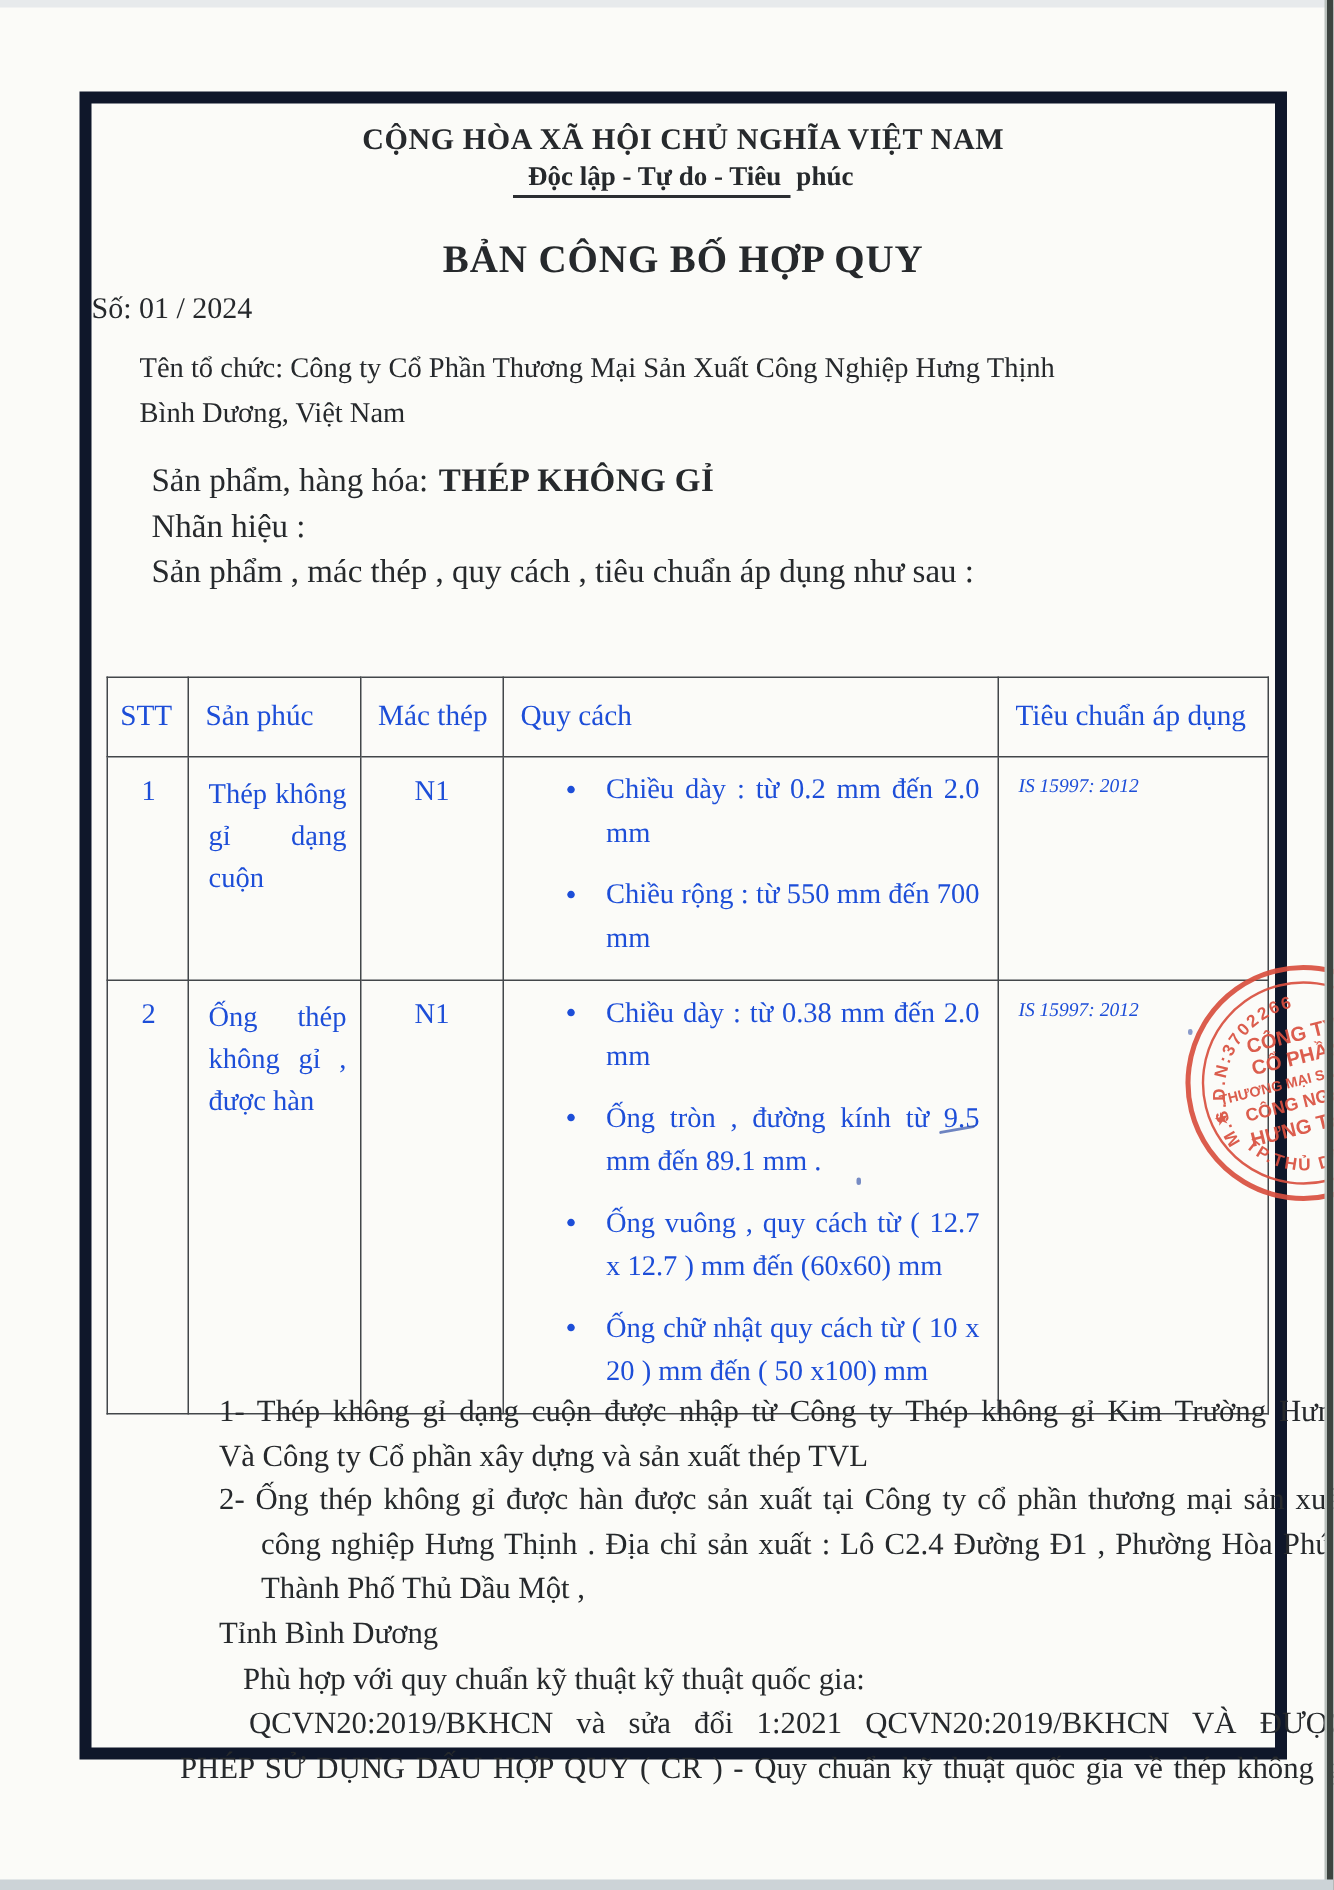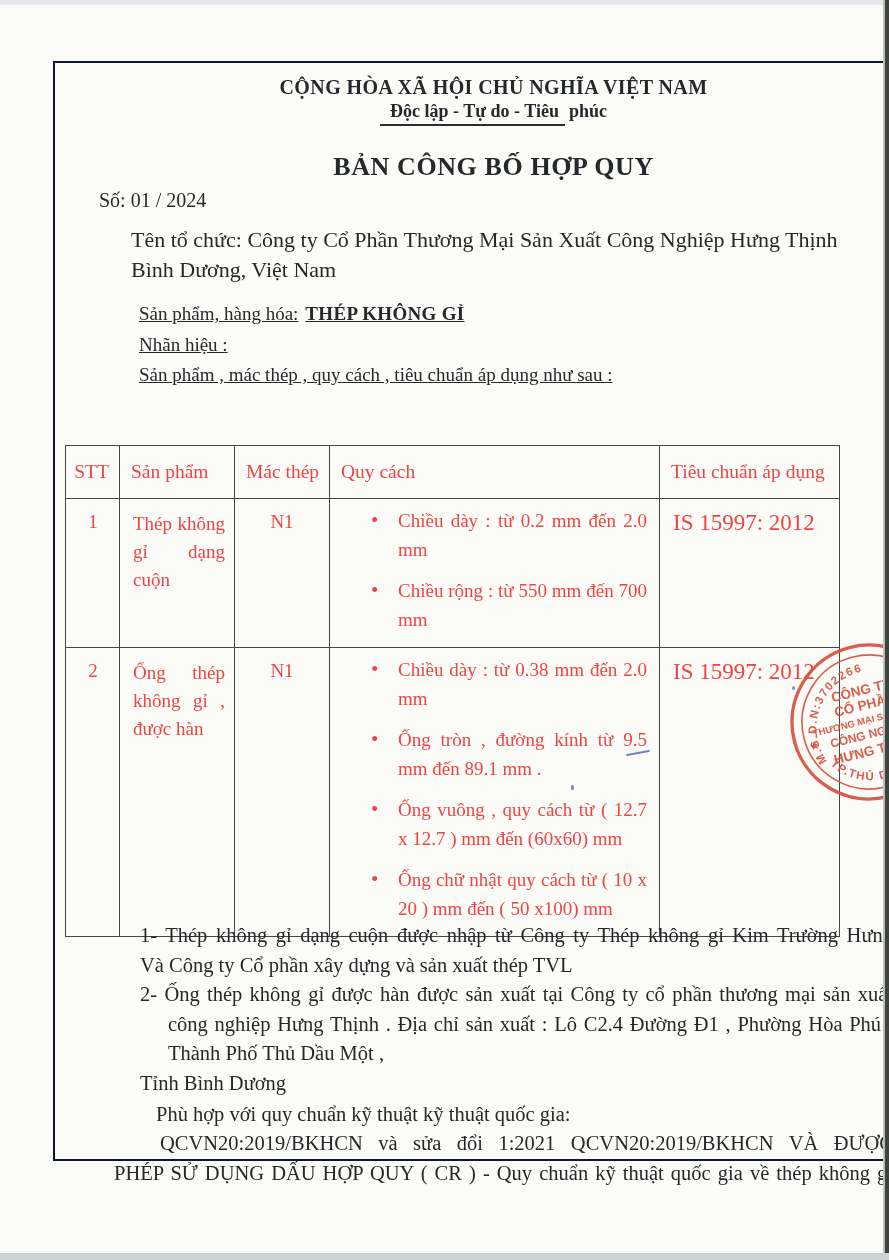--- a/index.html
+++ b/index.html
@@ -10,52 +10,52 @@
   }
   
   .scan-edge-top{position:absolute;top:0;left:0;width:100%;height:5px;background:#e7eaec;z-index:6;}
   .scan-edge-right{position:absolute;top:0;right:0;width:6px;height:100%;z-index:6;
     background:linear-gradient(to right,#b9c0bc 0 1.5px,#3d4440 1.5px);}
   .scan-edge-bottom{position:absolute;bottom:0;left:0;width:100%;height:7px;background:#ccd3d7;z-index:6;}
 
   
   .sheet{
     position:absolute;left:53px;top:61px;width:789px;height:1096px;
-    border:2px solid #0f172a;z-index:1;padding-left:44px;
+    border:8px solid #0f172a;z-index:1;
   }
 
   .nat-title{margin-top:13px;text-align:center;font-weight:bold;font-size:20px;letter-spacing:.4px;}
   .motto{margin-top:2px;text-align:center;font-weight:bold;font-size:18px;}
   .motto-u{border-bottom:2px solid #2b2e31;padding:0 6px 3px 10px;}
   .motto-tail{margin-left:4px;}
   .doc-title{margin-top:30px;text-align:center;font-weight:bold;font-size:26px;letter-spacing:.6px;}
   .doc-no{margin-top:7px;text-align:left;font-size:20px;}
 
-  .org{margin:13px 22px 15px 32px;font-size:22px;line-height:29.5px;}
+  .org{margin:13px 22px 15px 32px;font-size:19px;line-height:29.5px;}
   .org .just{text-align:justify;text-align-last:justify;}
-  .product{margin:5px 22px 16px 40px;font-size:19px;line-height:30.5px;text-decoration:underline;}
+  .product{margin:5px 22px 16px 40px;font-size:22px;line-height:30.5px;}
   .product .b{font-weight:bold;margin-left:7px;letter-spacing:.3px;}
 
   
   .spec-table{
     position:absolute;left:10px;top:382px;width:774px;
-    border-collapse:collapse;table-layout:fixed;font-size:19px;color:#ef4444;
+    border-collapse:collapse;table-layout:fixed;font-size:19px;color:#1d4ed8;
   }
   .spec-table th,.spec-table td{border:1.5px solid #43474a;}
   .spec-table th{font-weight:normal;font-size:19.5px;text-align:left;padding:6px 4px 6px 11px;height:40px;}
   .spec-table th.c-stt,.spec-table td.c-stt{text-align:center;padding-left:2px;}
   .spec-table td{vertical-align:top;}
   .spec-table td.c-stt{padding-top:12px;}
   .c-prod{padding:11px 9px 0 13px;text-align:justify;line-height:28px;}
   .c-grade{text-align:center;padding-top:12px;}
   .c-specs{padding:0;}
   .c-specs ul{list-style:none;margin:0;padding:8px 12px 0 68px;}
   .c-specs li{position:relative;text-align:justify;line-height:28.5px;margin-bottom:13px;}
   .c-specs li::before{content:"\2022";position:absolute;left:-27px;top:-1px;font-size:21px;}
-  .c-std{padding:11px 6px 0 13px;font-size:23px;}
+  .c-std{padding:11px 6px 0 13px;font-size:13px;font-style:italic;}
 
   
   .notes{position:absolute;left:85px;top:858px;width:753px;font-size:20.5px;line-height:29.6px;z-index:2;}
   .notes div{white-space:normal;}
   .jf{text-align:justify;text-align-last:justify;}
   .ind{padding-left:28px;}
   .phu{padding-left:16px;margin-top:1px;}
   .qcvn1{padding-left:20px;word-spacing:4px;}
   .qcvn2{margin-left:-26px;}
 
@@ -101,21 +101,21 @@
       <colgroup>
         <col style="width:54px">
           <col style="width:115px">
           <col style="width:95px">
           <col style="width:330px">
           <col style="width:180px">
       </colgroup>
       <thead>
         <tr>
           <th class="c-stt">STT</th>
-          <th>Sản phẩm</th>
+          <th>Sản phúc</th>
           <th>Mác thép</th>
           <th>Quy cách</th>
           <th>Tiêu chuẩn áp dụng</th>
         </tr>
       </thead>
       <tbody>
         <tr style="height:100px">
           <td class="c-stt">1</td>
           <td class="c-prod">Thép không gỉ dạng cuộn</td>
           <td class="c-grade">N1</td>

